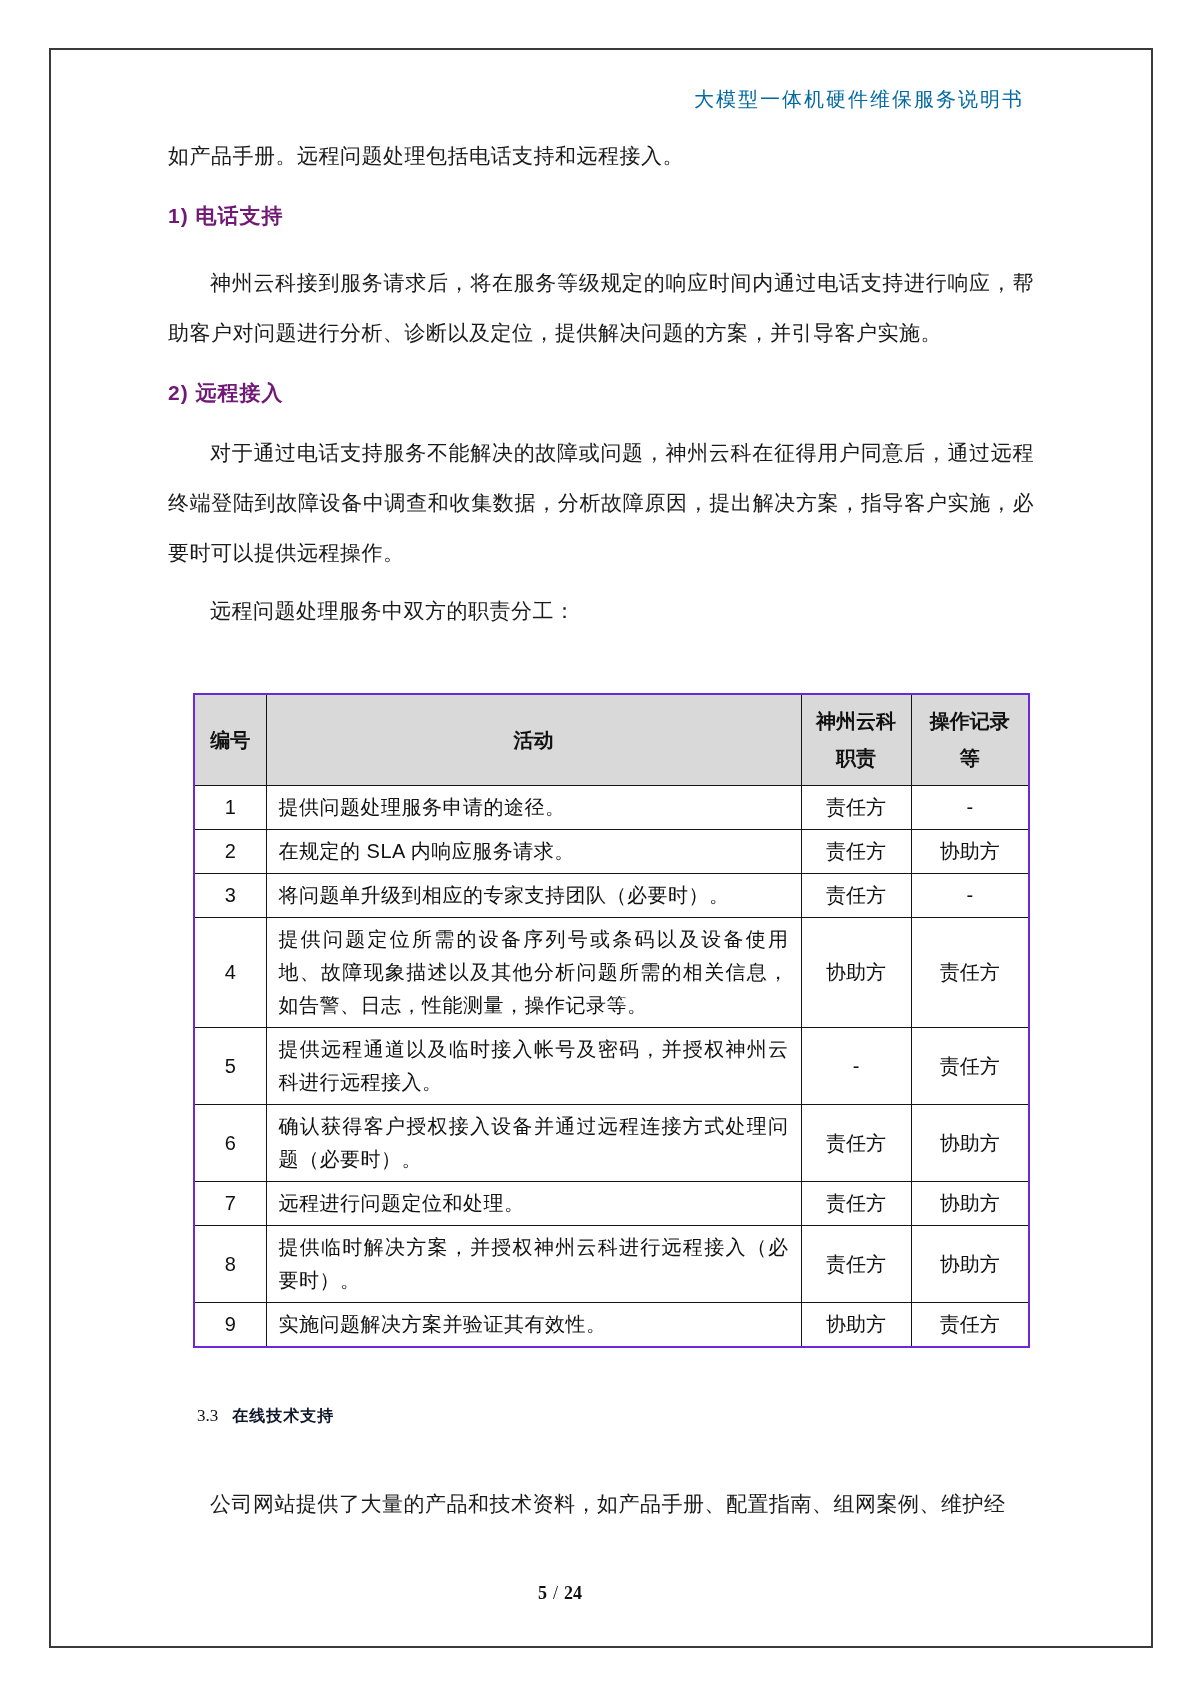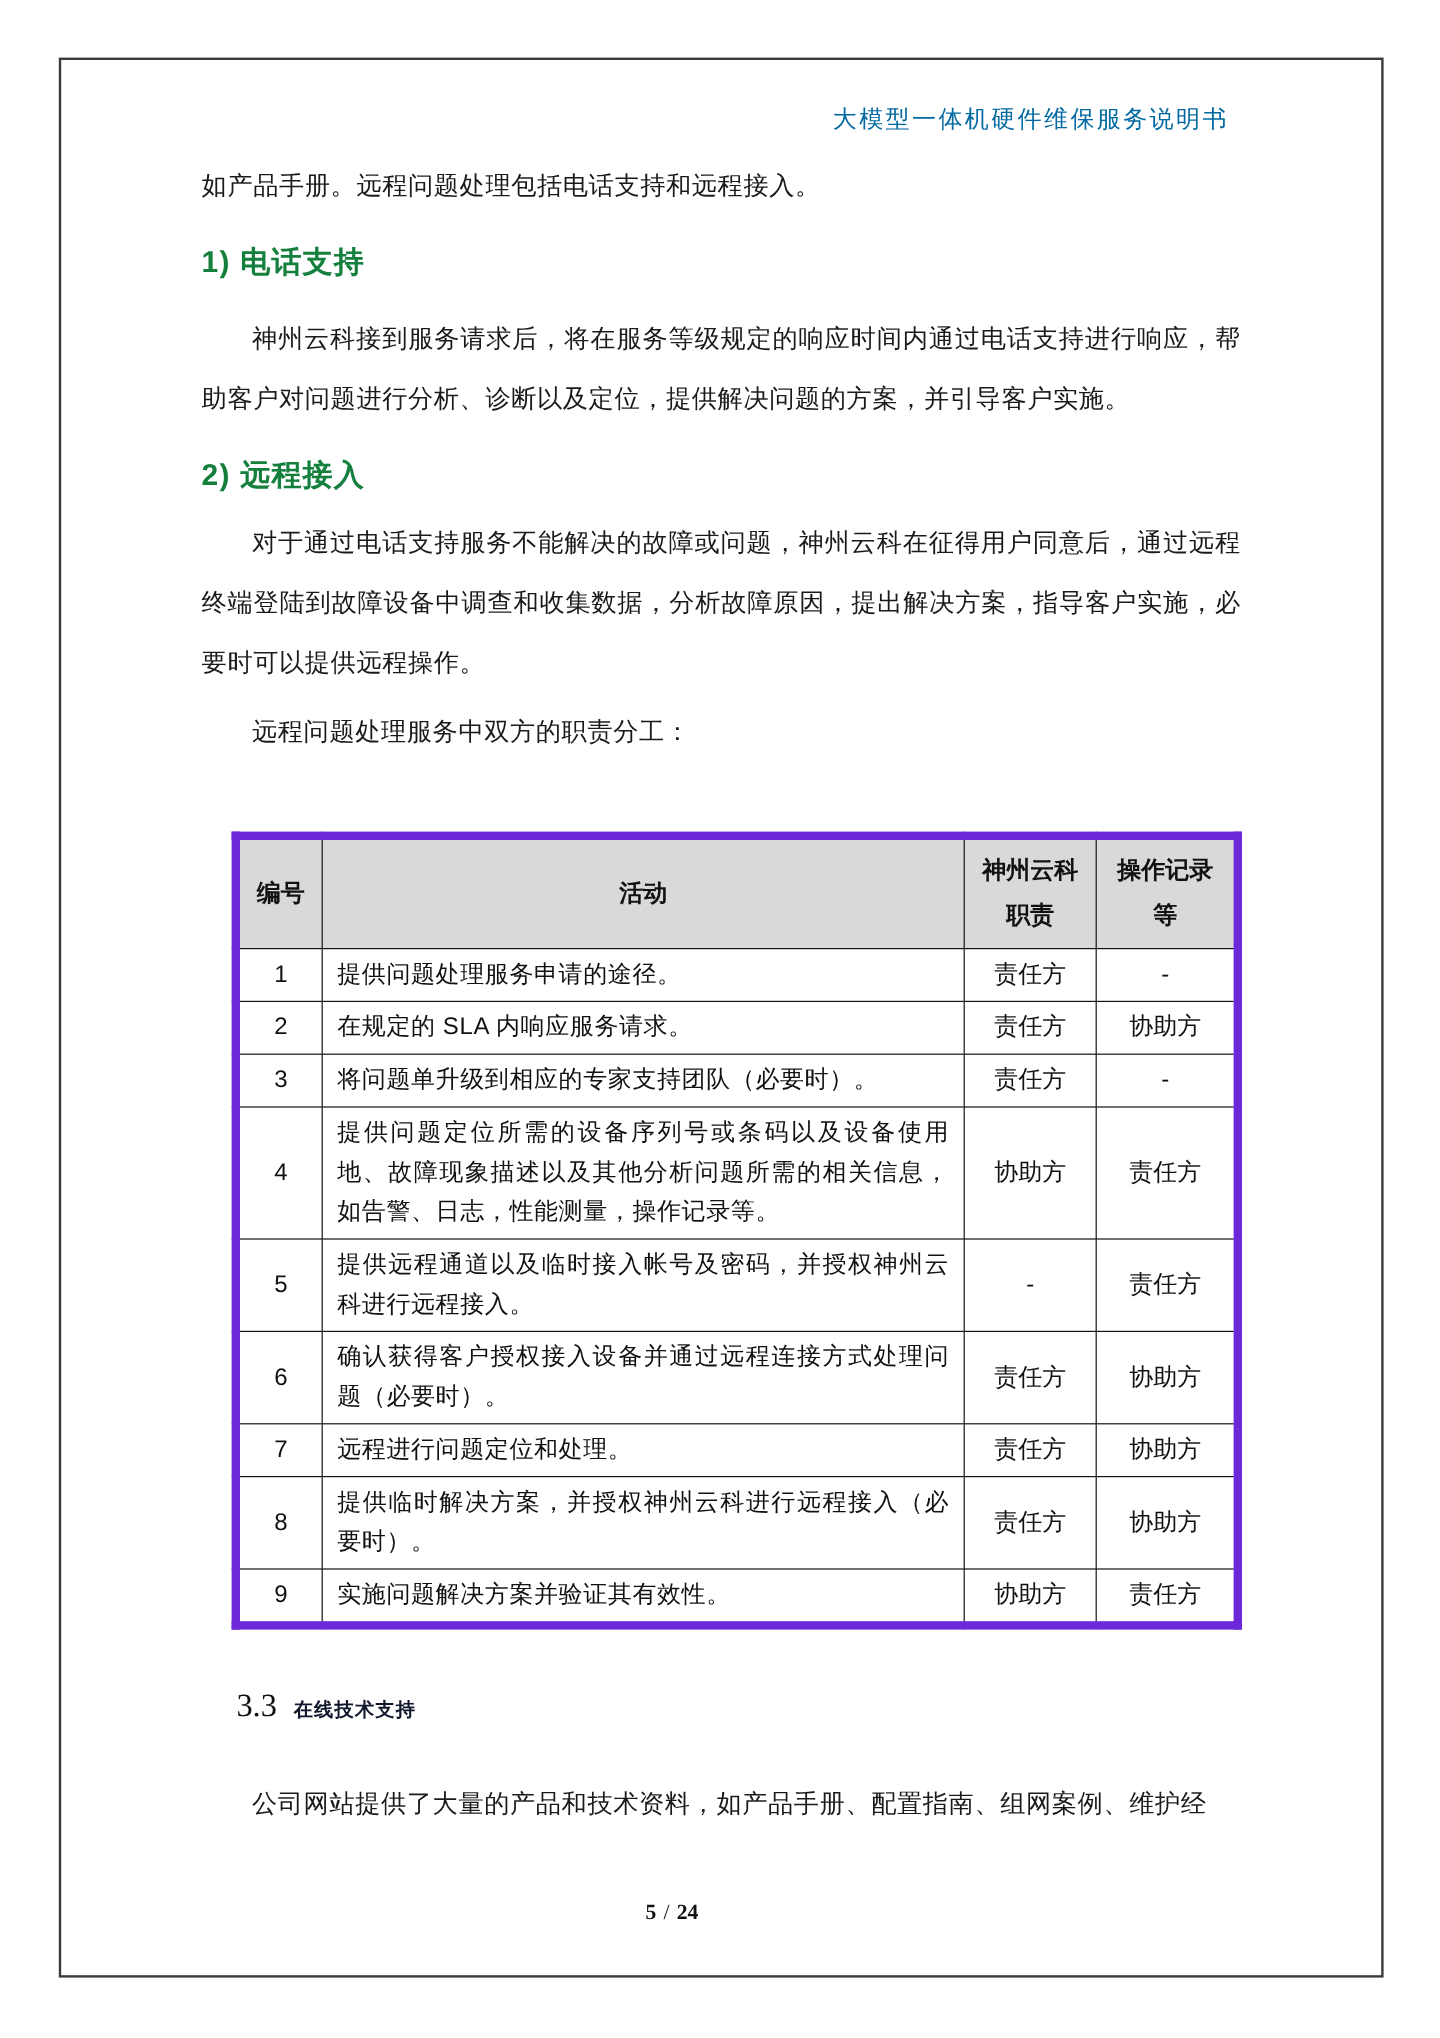--- a/index.html
+++ b/index.html
@@ -33,23 +33,23 @@
     line-height: 50px;
     letter-spacing: 0.5px;
     text-align: justify;
     color: #1a1a1a;
   }
   .indent { text-indent: 2em; }
   .para-continuation { top: 131px; }
   .heading {
     position: absolute;
     left: 168px;
-    font-size: 25px;
+    font-size: 21px;
     font-weight: bold;
-    color: #15803d;
+    color: #701a75;
     letter-spacing: 1px;
   }
   .heading-phone  { top: 202px; }
   .heading-remote { top: 379px; }
   .para-phone  { top: 258px; }
   .para-remote { top: 428px; }
   .para-intro  { top: 586px; }
 
   .duty-table {
     position: absolute;
@@ -61,21 +61,21 @@
     color: #111;
   }
   .duty-table col.c-no     { width: 72px; }
   .duty-table col.c-act    { width: 535px; }
   .duty-table col.c-vendor { width: 110px; }
   .duty-table col.c-cust   { width: 118px; }
   .duty-table th, .duty-table td {
     border: 1.5px solid #141414;
     vertical-align: middle;
   }
-  .duty-table { border: 7px solid #6d28d9; }
+  .duty-table { border: 2px solid #6d28d9; }
   .duty-table thead th {
     background: #d9d9d9;
     font-weight: bold;
     text-align: center;
     line-height: 37px;
     padding: 8px 10px;
   }
   .duty-table td {
     line-height: 33px;
     padding: 5px 12px;
@@ -85,21 +85,21 @@
   .duty-table td.cell-customer { text-align: center; padding-left: 4px; padding-right: 4px; }
   .duty-table td.cell-activity { text-align: justify; letter-spacing: 0.5px; }
 
   .section-heading {
     position: absolute;
     top: 1406px; left: 197px;
     white-space: nowrap;
   }
   .section-number {
     font-family: "Liberation Serif", serif;
-    font-size: 27px;
+    font-size: 17px;
     color: #111;
   }
   .section-title {
     font-size: 16px;
     font-weight: bold;
     color: #0f172a;
     margin-left: 14px;
     letter-spacing: 1px;
   }
   .para-online { top: 1479px; }

